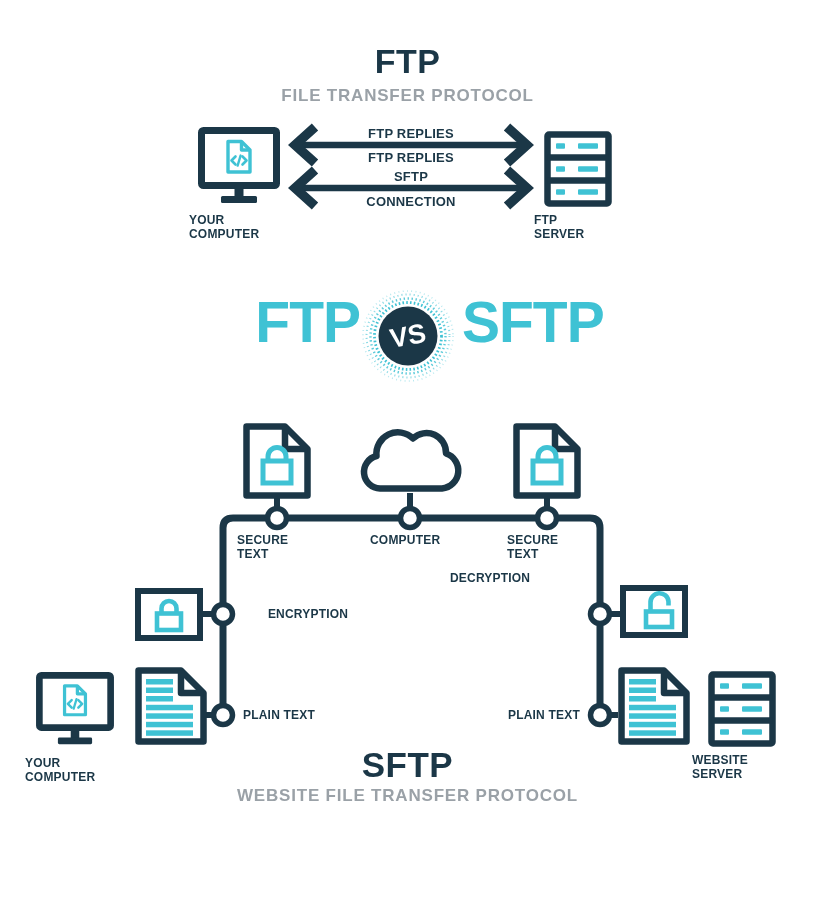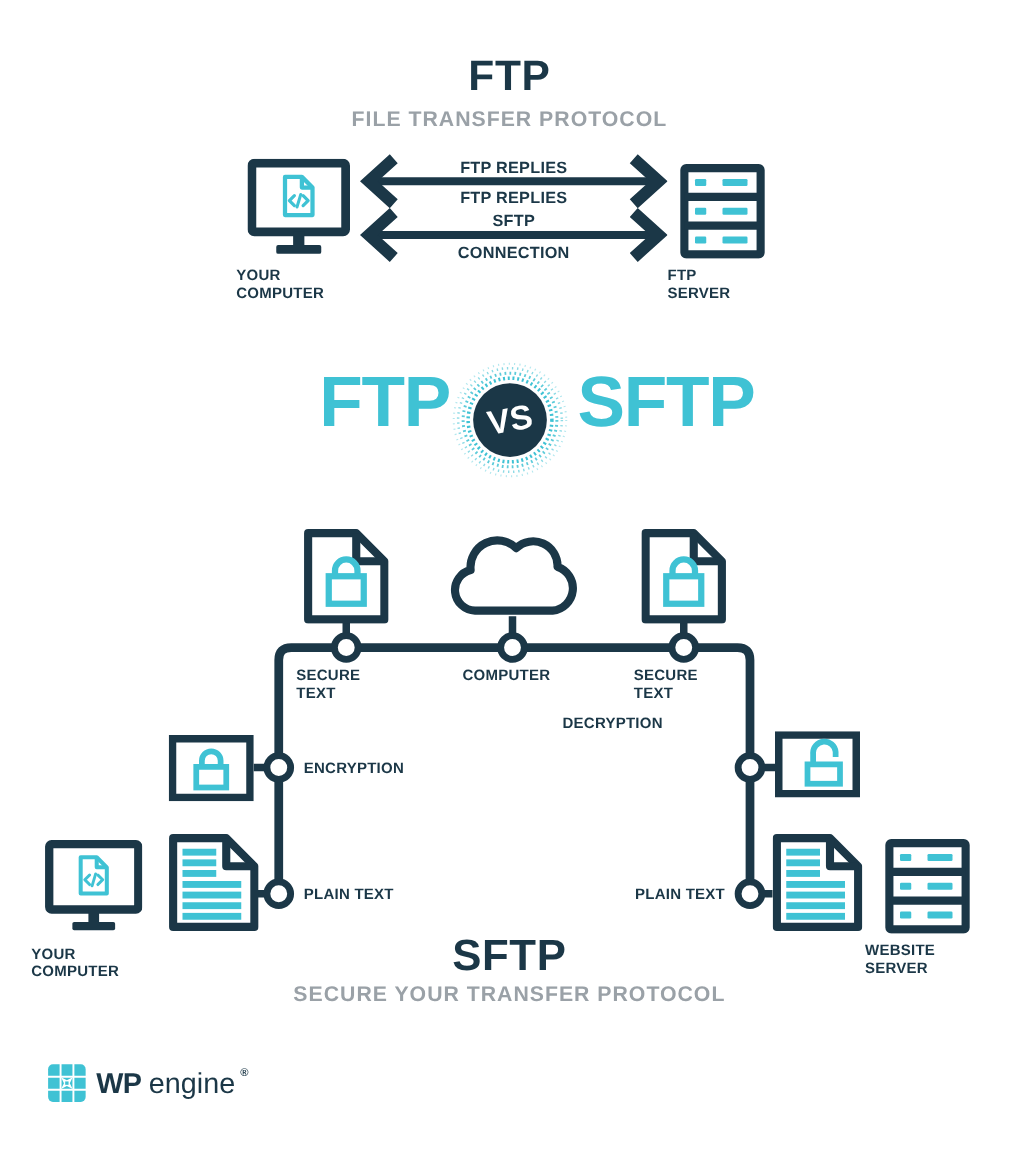--- a/index.html
+++ b/index.html
@@ -214,36 +214,28 @@
       <use href="#sym-monitor"></use>
     </svg>
   <svg class="abs" style="left:708px;top:671px" width="68" height="76">
       <use href="#sym-server"></use>
     </svg>
 
   <div class="abs node-label ctr" style="left:237px;top:534px;width:80px">SECURE TEXT</div>
   <div class="abs node-label ctr" style="left:370px;top:534px;width:80px">COMPUTER</div>
   <div class="abs node-label ctr" style="left:507px;top:534px;width:80px">SECURE TEXT</div>
 
-  <div class="abs node-label" style="left:243px;top:608px;width:130px;text-align:left">ENCRYPTION</div>
+  <div class="abs node-label" style="left:243px;top:608px;width:130px;text-align:center">ENCRYPTION</div>
   <div class="abs node-label" style="left:450px;top:572px;width:130px;text-align:left">DECRYPTION</div>
 
   <div class="abs node-label" style="left:243px;top:709px;width:130px;text-align:left">PLAIN TEXT</div>
   <div class="abs node-label" style="left:450px;top:709px;width:130px;text-align:right">PLAIN TEXT</div>
 
   <div class="abs node-label ctr" style="left:25px;top:757px;width:100px">YOUR
 COMPUTER</div>
   <div class="abs node-label ctr" style="left:692px;top:754px;width:100px">WEBSITE
 SERVER</div>
 
   <div class="abs big-title" style="top:747px;font-size:35px">SFTP</div>
-  <div class="abs sub-title" style="top:787px">SECURE YOUR TRANSFER PROTOCOL</div>
-
-  <div class="abs footer">
-    <svg width="31" height="31">
-        <use href="#sym-wp-mark"></use>
-      </svg>
-    <span class="brand-bold">WP</span>
-    <span class="brand-light">engine</span>
-    <span class="brand-reg">®</span>
-  </div>
+  <div class="abs sub-title" style="top:787px">WEBSITE FILE TRANSFER PROTOCOL</div>
+
 
 </div>
 
 </body></html>

